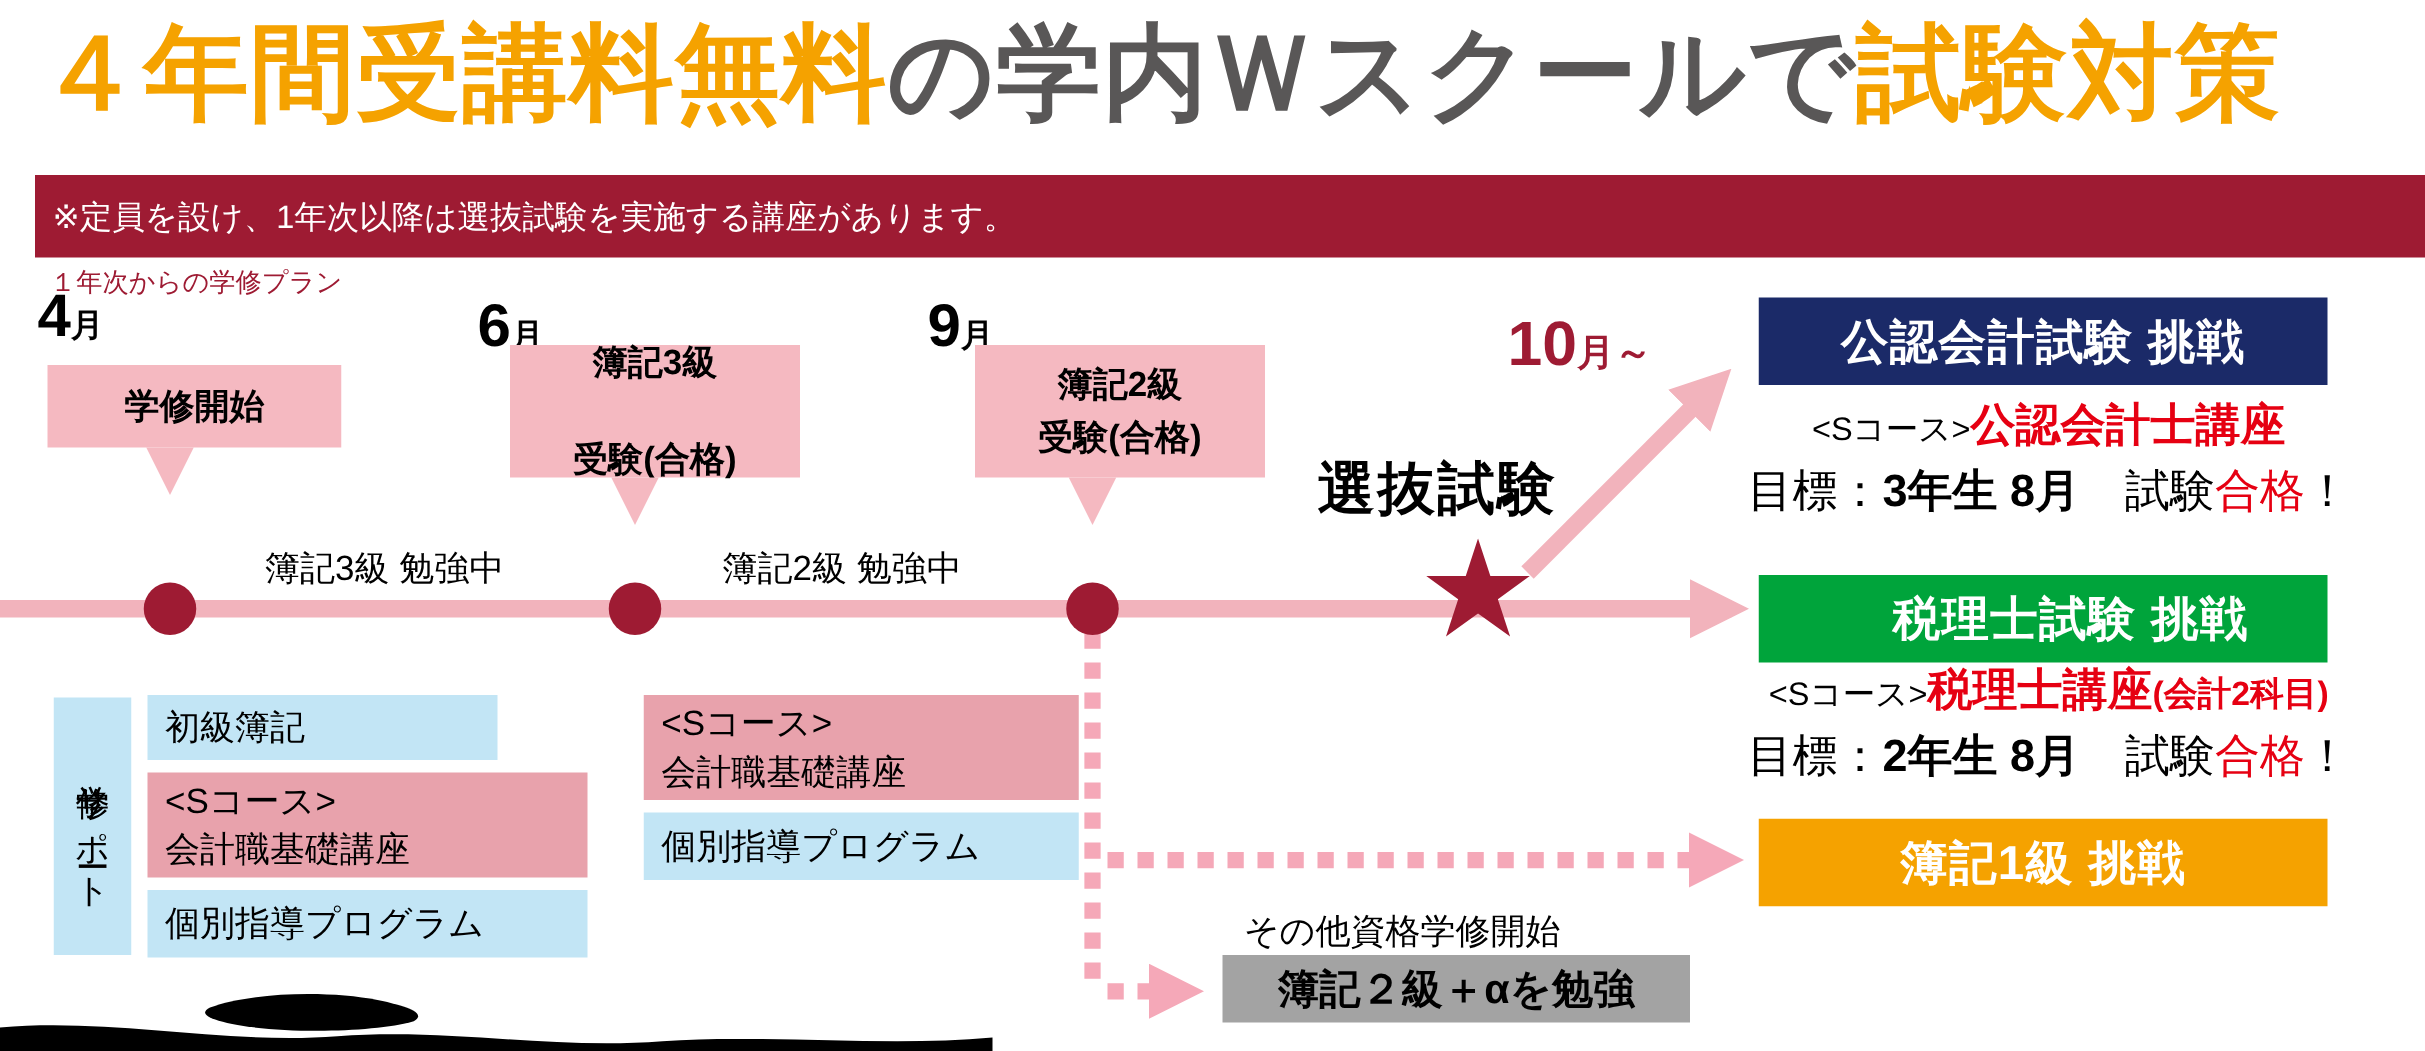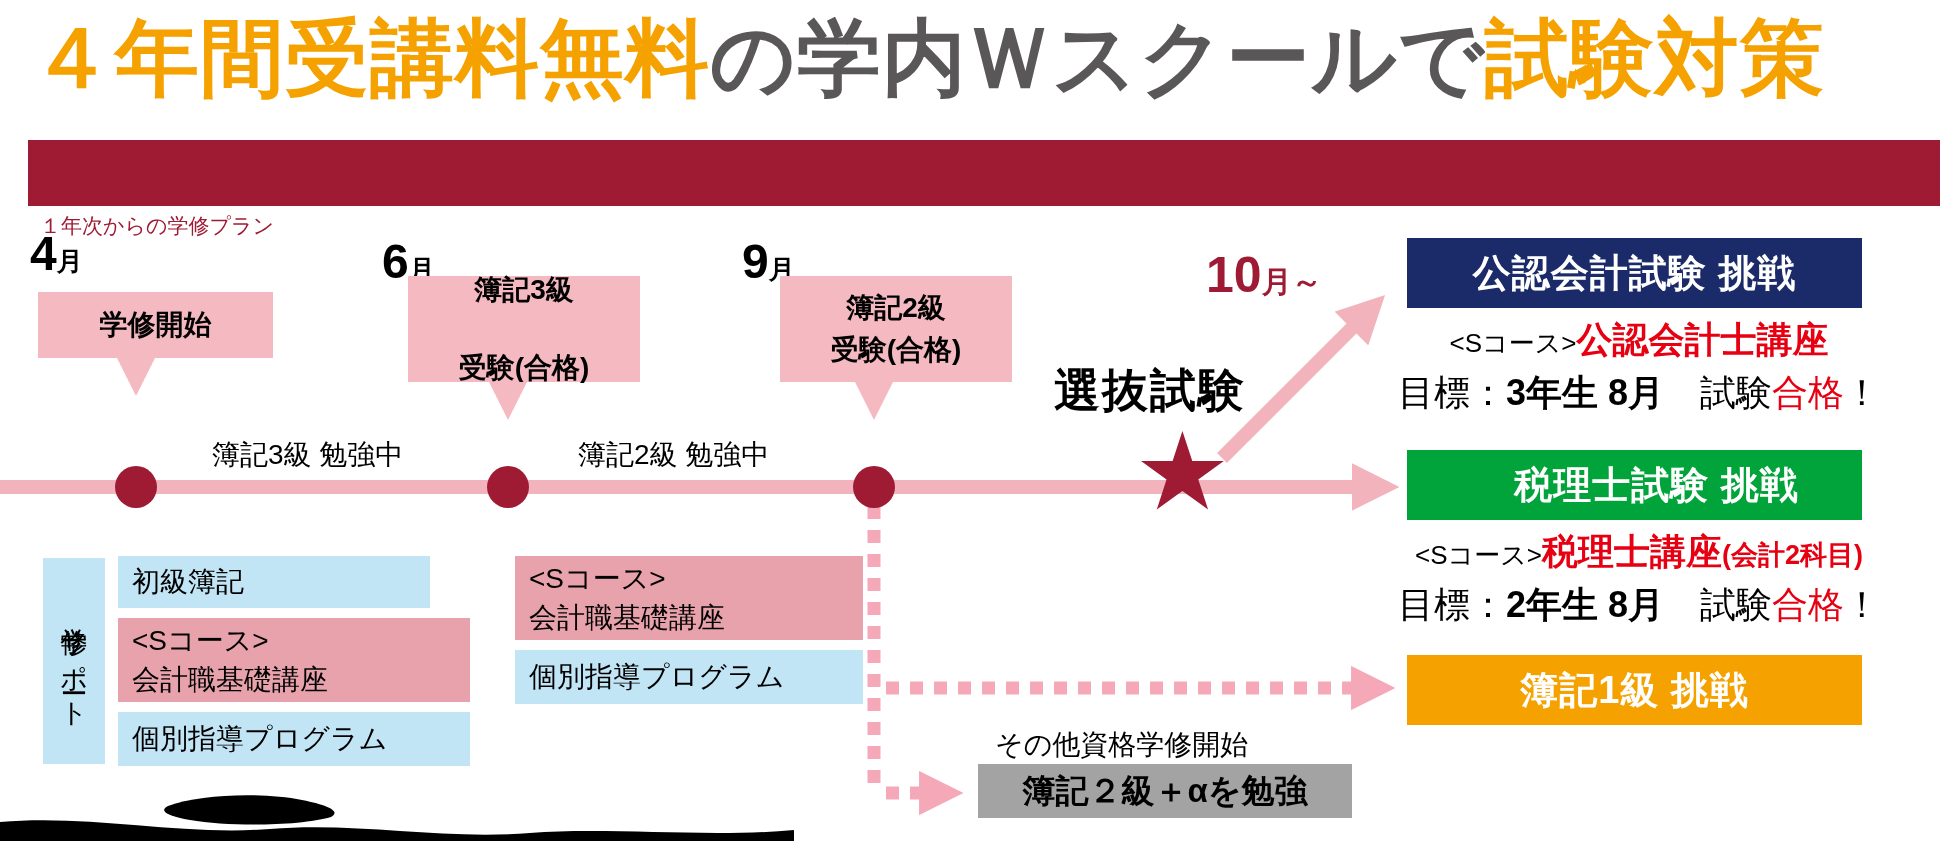--- a/index.html
+++ b/index.html
@@ -52,39 +52,39 @@
   .study-label { font-size:28px; color:#000; white-space:nowrap; }
   .study0 { left:212px; top:436px; }
   .study1 { left:578px; top:436px; }
   .selexam { left:1054px; top:360px; font-size:46px; font-weight:bold; color:#000; letter-spacing:2px; }
   .star { left:1134px; top:418px; font-size:108px; line-height:1; color:#9e1b33; }
 
   
   .chbox { left:1407px; width:455px; height:70px; display:flex; align-items:center; justify-content:center;
            color:#fff; font-size:38px; font-weight:bold; letter-spacing:1px; white-space:nowrap; }
   .ch0 { top:238px; background:#1b2a68; }
-  .ch1 { top:450px; background:#00a43b;padding-left:44px; }
+  .ch1 { top:460px; background:#00a43b;padding-left:44px; }
   .ch2 { top:655px; background:#f5a200; }
   .chsub { left:1384px; width:510px; text-align:center; color:#000; white-space:nowrap; }
   .sub0 { top:316px; } .sub1 { top:528px; } .sub2 { top:733px; }
   .chsub .prefix { font-size:26px; color:#000; }
   .chsub .course { font-size:36px; font-weight:bold; color:#e60012; }
   .chsub .note { font-size:27px; font-weight:bold; color:#e60012; }
   .chsub .l2 { font-size:36px; margin-top:4px; }
   .goal-when { font-weight:bold; }
   .goal-pass { color:#e60012; }
 
   
   .vlabel { left:43px; top:558px; width:62px; height:206px; background:#c2e5f5; writing-mode:vertical-rl;
             font-size:27px; letter-spacing:3px; display:flex; align-items:center; justify-content:center; color:#000; }
   .sbox { display:flex; flex-direction:column; justify-content:center; padding-left:14px;
           font-size:28px; line-height:1.4; color:#000; }
   .blue { background:#c2e5f5; }
   .pinkbox { background:#e8a2ac; }
-  .sl0 { left:118px; top:556px; width:312px; height:52px; }
+  .sl0 { left:118px; top:556px; width:280px; height:52px; }
   .sl1 { left:118px; top:618px; width:352px; height:84px; }
   .sl2 { left:118px; top:712px; width:352px; height:54px; }
   .sm0 { left:515px; top:556px; width:348px; height:84px; }
   .sm1 { left:515px; top:650px; width:348px; height:54px; }
 
   
   .other-label { left:995px; top:726px; font-size:28px; color:#000; }
   .other-highlight { left:978px; top:764px; width:374px; height:54px; background:#a3a3a3;
                      display:flex; align-items:center; justify-content:center; font-size:33px; font-weight:bold; color:#000; }
 
@@ -109,20 +109,21 @@
     <line x1="874" y1="506" x2="874" y2="790" stroke="#f5a8b8" stroke-width="13" stroke-dasharray="13 11"></line>
     <line x1="886" y1="688" x2="1382" y2="688" stroke="#f5a8b8" stroke-width="13" stroke-dasharray="13 11" marker-end="url(#ahd)"></line>
     <line x1="886" y1="793" x2="950" y2="793" stroke="#f5a8b8" stroke-width="13" stroke-dasharray="13 11" marker-end="url(#ahd)"></line>
   </svg>
 
   <div class="abs title">
     <span class="t-orange">４年間受講料無料</span><span class="t-gray">の学内Ｗスクールで</span><span class="t-orange">試験対策</span>
   </div>
 
   <div class="abs banner">
+    <span class="banner-note">※定員を設け、1年次以降は選抜試験を実施する講座があります。</span>
   </div>
 
   <div class="abs plan">１年次からの学修プラン</div>
 
   <div class="abs month m4">
     <span class="num">4</span><span class="unit">月</span>
   </div>
   <div class="abs month m6">
     <span class="num">6</span><span class="unit">月</span>
   </div>

